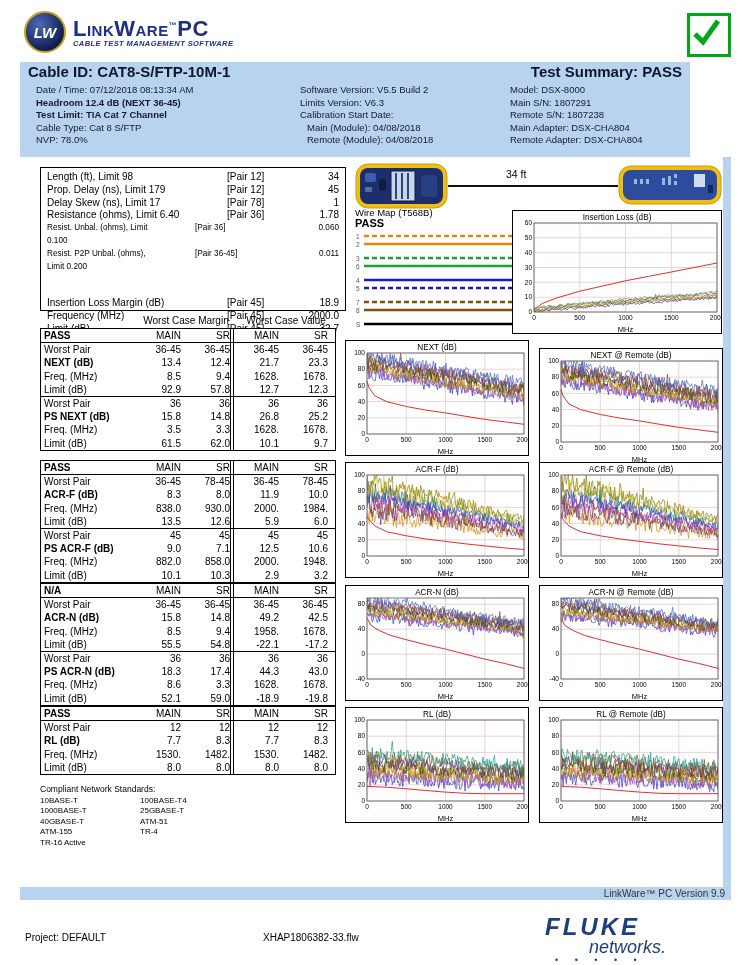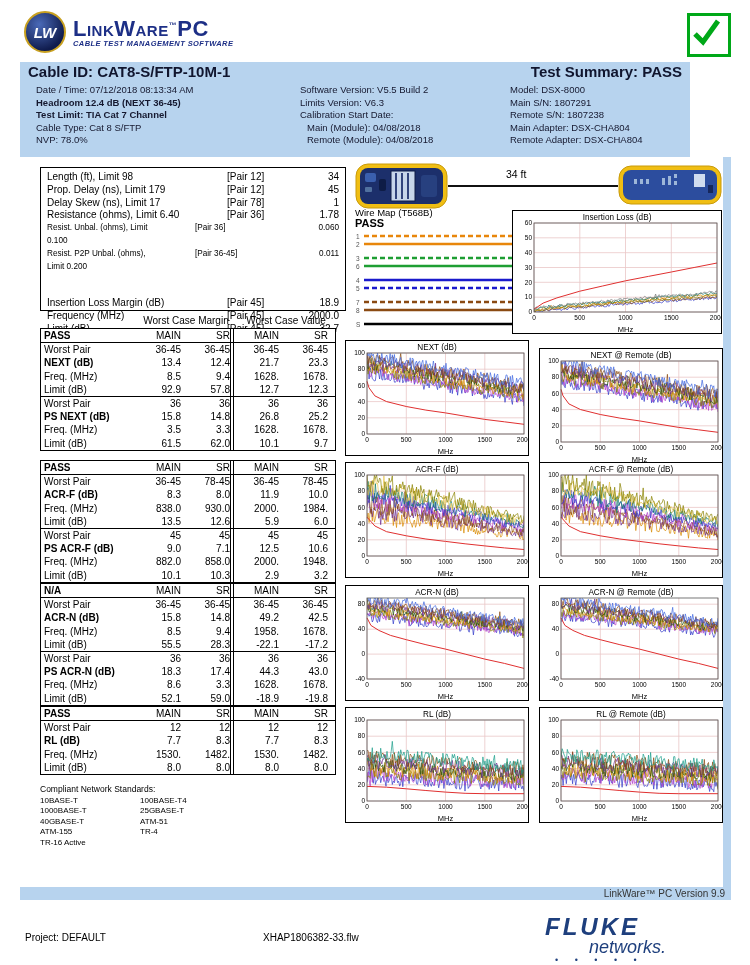--- a/index.html
+++ b/index.html
@@ -766,21 +766,21 @@
             <div class="mt-row">
               <span>Freq. (MHz)</span>
               <span>8.5</span>
               <span>9.4</span>
               <span class="vl">1958.</span>
               <span>1678.</span>
             </div>
             <div class="mt-row">
               <span>Limit (dB)</span>
               <span>55.5</span>
-              <span>28.3</span>
+              <span>54.8</span>
               <span class="vl">-22.1</span>
               <span>-17.2</span>
             </div>
           </div>
           <div class="mt-block sep">
             <div class="mt-row">
               <span>Worst Pair</span>
               <span>36</span>
               <span>36</span>
               <span class="vl">36</span>

